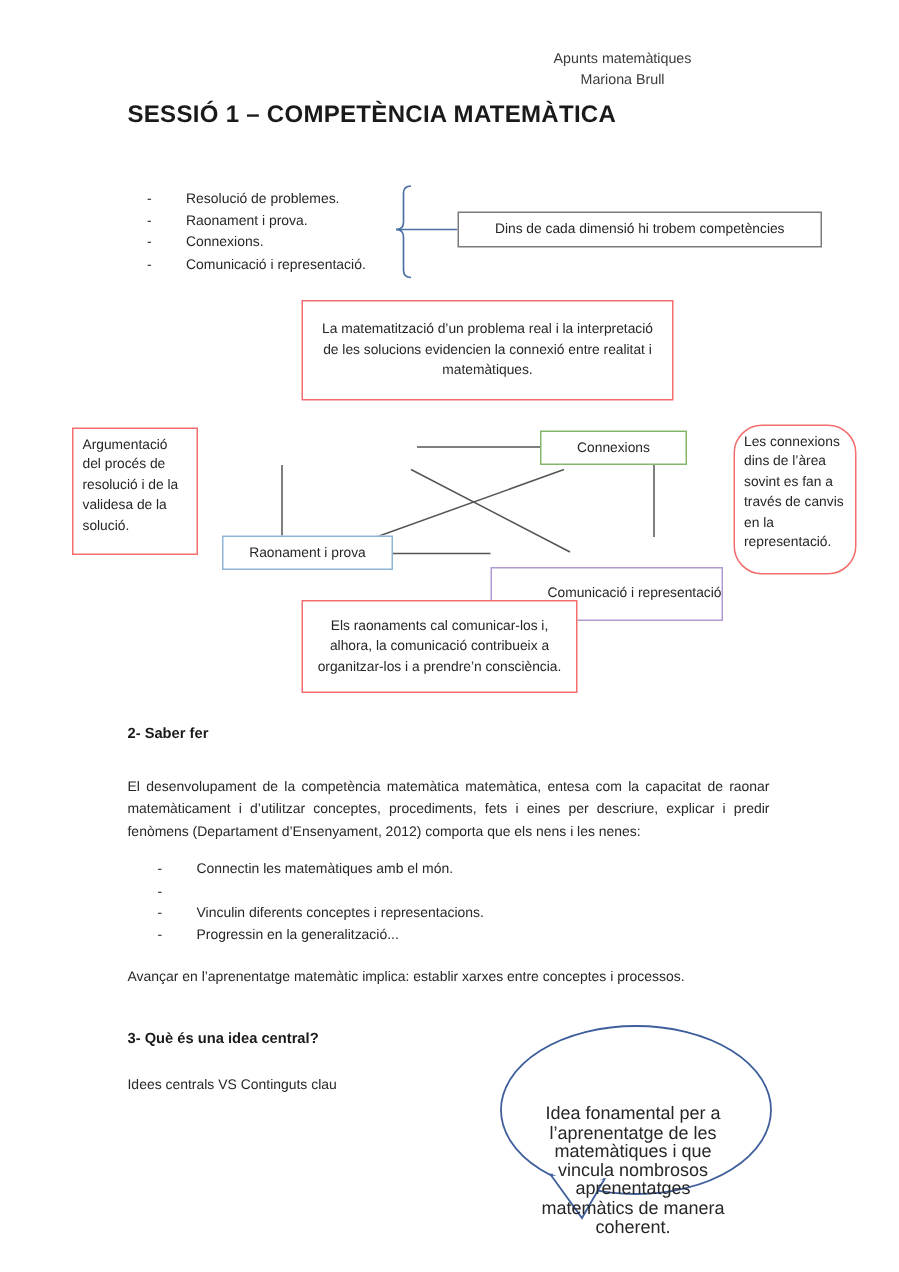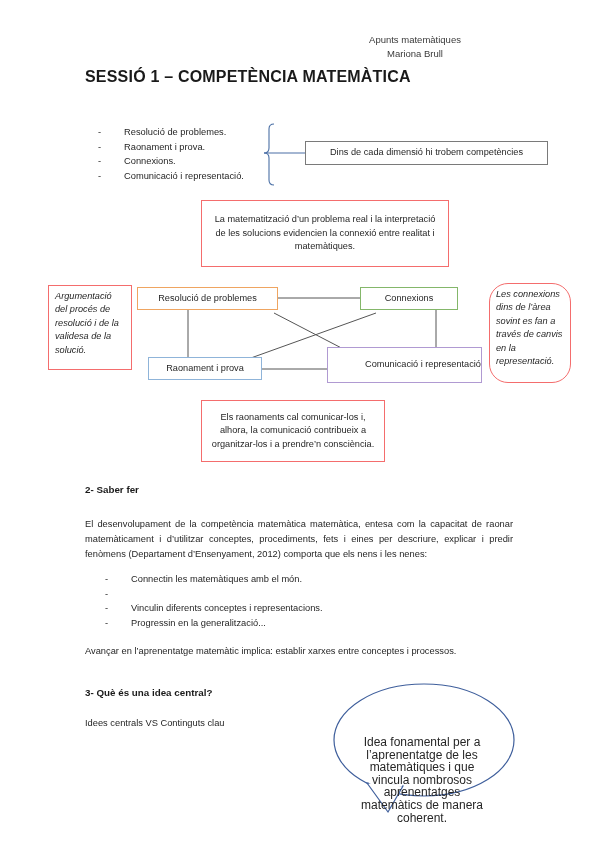--- a/index.html
+++ b/index.html
@@ -84,21 +84,20 @@
     align-items: center;
     justify-content: center;
     font-size: 9.2px;
     line-height: 13.4px;
     background: #ffffff;
     color: #262626;
   }
   .box.txt-left {
     justify-content: flex-start;
     text-align: left;
-    font-style: italic;
   }
   .box.txt-center {
     text-align: center;
   }
 
   .b-gray   { border: 1px solid #7a7a7a; }
   .b-red    { border: 1.6px solid #f46d6d; }
   .b-orange { border: 1.3px solid #efa561; }
   .b-green  { border: 1.3px solid #84b76a; }
   .b-blue   { border: 1.3px solid #8fb4d9; }
@@ -186,33 +185,30 @@
   </svg>
 
   <div class="box b-red txt-left" style="left:48px; top:285px; width:84px; height:85px; padding:4px 6px; align-items:flex-start;">
     <span>Argumentació del procés de resolució i de la validesa de la solució.</span>
   </div>
 
   <div class="box b-red txt-left" style="left:489px; top:283px; width:82px; height:100px; padding:4px 6px; align-items:flex-start;border-radius:19px;">
     <span>Les connexions dins de l’àrea sovint es fan a través de canvis en la representació.</span>
   </div>
 
-  <div class="box b-orange txt-center" style="left:137px; top:287px; width:141px; height:23px;">
-    <span>Resolució de problemes</span>
-  </div>
 
   <div class="box b-green txt-center" style="left:360px; top:287px; width:98px; height:23px;">
     <span>Connexions</span>
   </div>
 
   <div class="box b-blue txt-center" style="left:148px; top:357px; width:114px; height:23px;">
     <span>Raonament i prova</span>
   </div>
 
-  <div class="box b-purple txt-center" style="left:327px; top:347px; width:155px; height:36px;padding-left:37px;">
+  <div class="box b-purple txt-center" style="left:327px; top:378px; width:155px; height:36px;padding-left:37px;">
     <span>Comunicació i representació</span>
   </div>
 
   <div class="box b-red txt-center" style="left:201px; top:400px; width:184px; height:62px; padding:0 9px;">
     <span>Els raonaments cal comunicar-los i, alhora, la comunicació contribueix a organitzar-los i a prendre’n consciència.</span>
   </div>
 
   <div class="h-sub" style="left:85px; top:484px;">2- Saber fer</div>
 
   <div class="para" style="left:85px; top:517px; width:428px;">El desenvolupament de la competència matemàtica matemàtica, entesa com la capacitat de raonar matemàticament i d’utilitzar conceptes, procediments, fets i eines per descriure, explicar i predir fenòmens (Departament d’Ensenyament, 2012) comporta que els nens i les nenes:</div>

